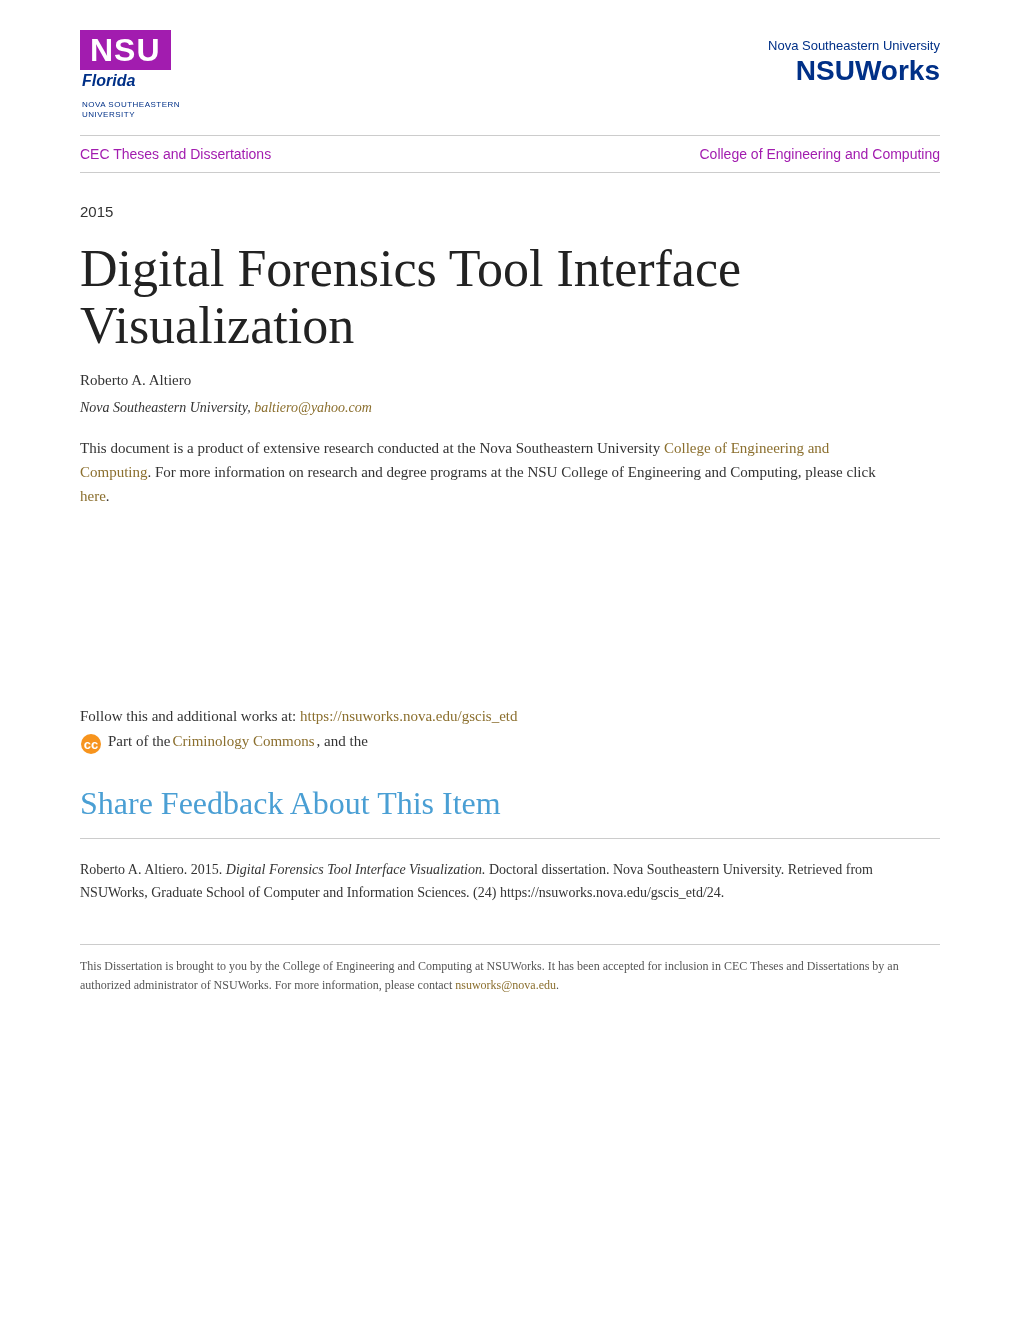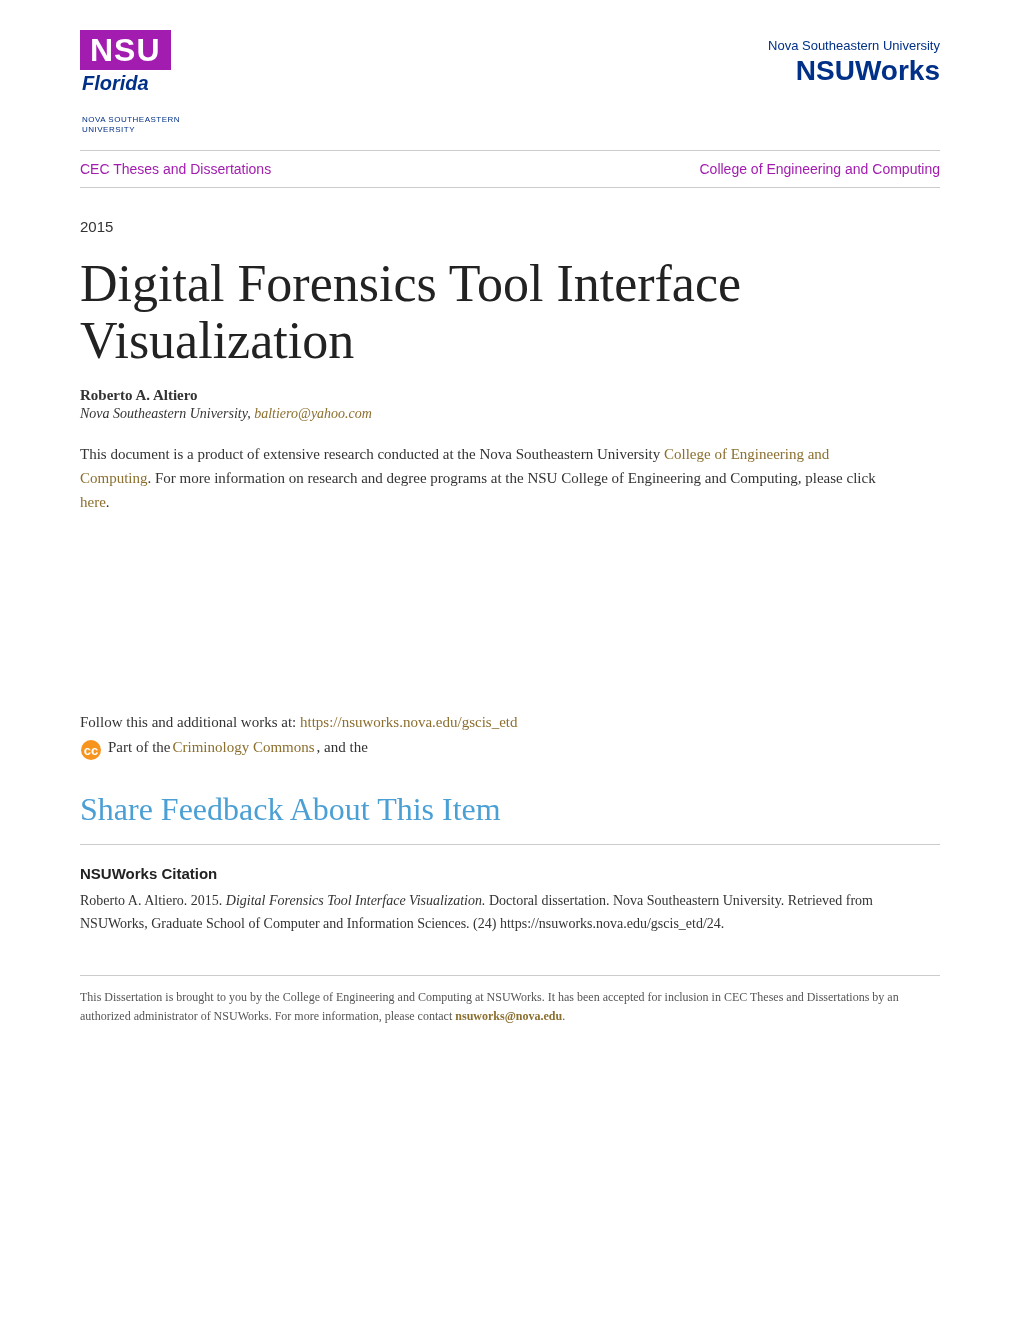--- a/index.html
+++ b/index.html
@@ -31,24 +31,24 @@
       font-weight: 900;
       font-size: 32px;
       padding: 4px 10px;
       letter-spacing: 1px;
       line-height: 1;
       margin-bottom: 2px;
     }
     .nsu-florida {
       color: #003087;
       font-family: Arial, sans-serif;
-      font-size: 20px;
+      font-size: 16px;
       font-style: italic;
       font-weight: bold;
-      margin-bottom: 20px;
+      margin-bottom: 10px;
       padding-left: 2px;
     }
     .nsu-full-name {
       font-family: Arial, sans-serif;
       font-size: 8px;
       color: #003087;
       text-transform: uppercase;
       letter-spacing: 0.5px;
       padding-left: 2px;
       line-height: 1.3;
@@ -108,22 +108,21 @@
       font-size: 52px;
       font-weight: normal;
       color: #222;
       line-height: 1.1;
       margin-bottom: 18px;
       margin-top: 20px;
     }
     .author-name {
       font-size: 15px;
       color: #333;
-      margin-bottom: 2px;
-      font-weight: bold;
+      margin-bottom: 11px;
     }
     .author-affiliation {
       font-size: 14px;
       color: #333;
       font-style: italic;
       margin-bottom: 20px;
     }
     .author-affiliation a {
       color: #8b6f2e;
       text-decoration: none;
@@ -215,21 +214,20 @@
       margin-top: 40px;
       padding-top: 12px;
       border-top: 1px solid #ccc;
       font-size: 12px;
       color: #555;
       line-height: 1.6;
     }
     .footer-note a {
       color: #8b6f2e;
       text-decoration: none;
-      font-weight: bold;
     }
   </style>
 </head>
 <body>
 
 <div class="header">
   <div class="nsu-logo">
     <div class="nsu-box">NSU</div>
     <div class="nsu-florida">Florida</div>
     <div class="nsu-full-name">
@@ -282,21 +280,20 @@
         <span>, and the </span>
     </div>
   </div>
 
   <div class="share-section">
     <h2 class="share-title">Share Feedback About This Item</h2>
     <hr class="share-divider">
   </div>
 
   <div class="citation-section">
-    <div class="citation-heading">NSUWorks Citation</div>
     <div class="citation-text">
       <span>Roberto A. Altiero. 2015. </span><em>Digital Forensics Tool Interface Visualization.</em><span> Doctoral dissertation. Nova Southeastern University. Retrieved from NSUWorks, Graduate School of Computer and Information Sciences. (24) https://nsuworks.nova.edu/gscis_etd/24.</span>
     </div>
   </div>
 
   <div class="footer-note">
     <span>This Dissertation is brought to you by the College of Engineering and Computing at NSUWorks. It has been accepted for inclusion in CEC Theses and Dissertations by an authorized administrator of NSUWorks. For more information, please contact </span><a href="#">nsuworks@nova.edu</a><span>.</span>
   </div>
 
 </div>

